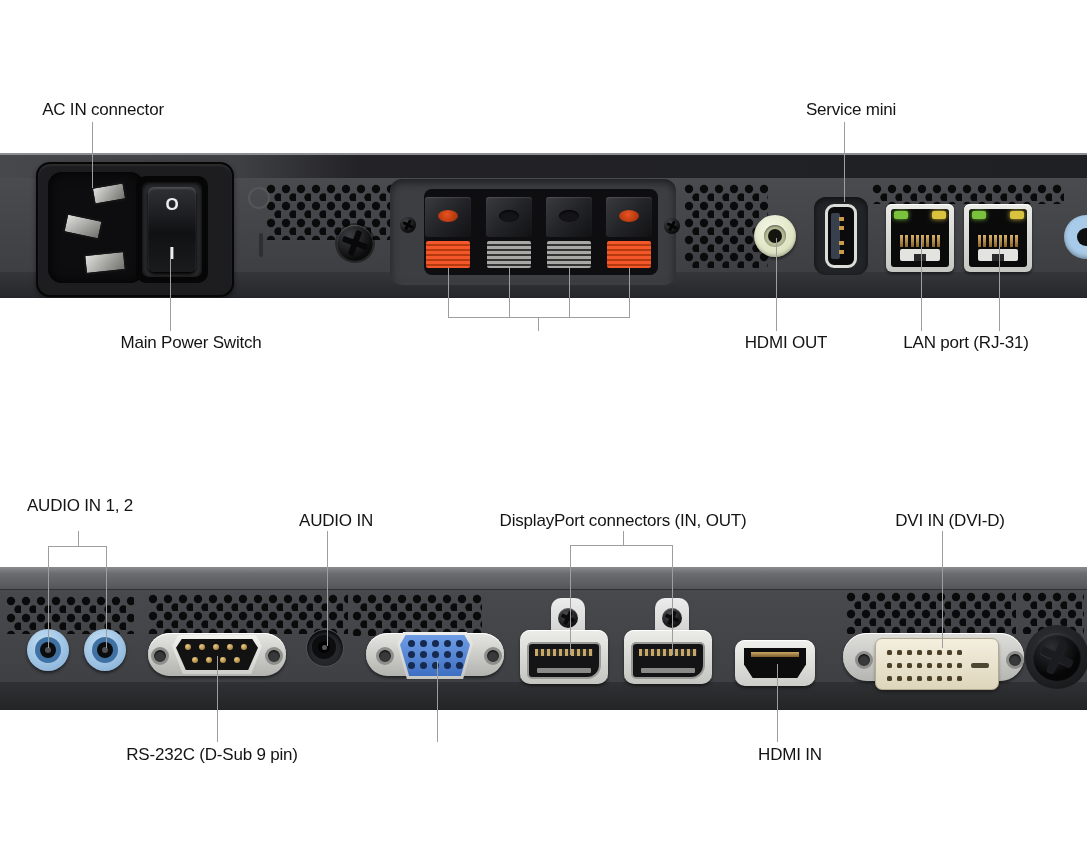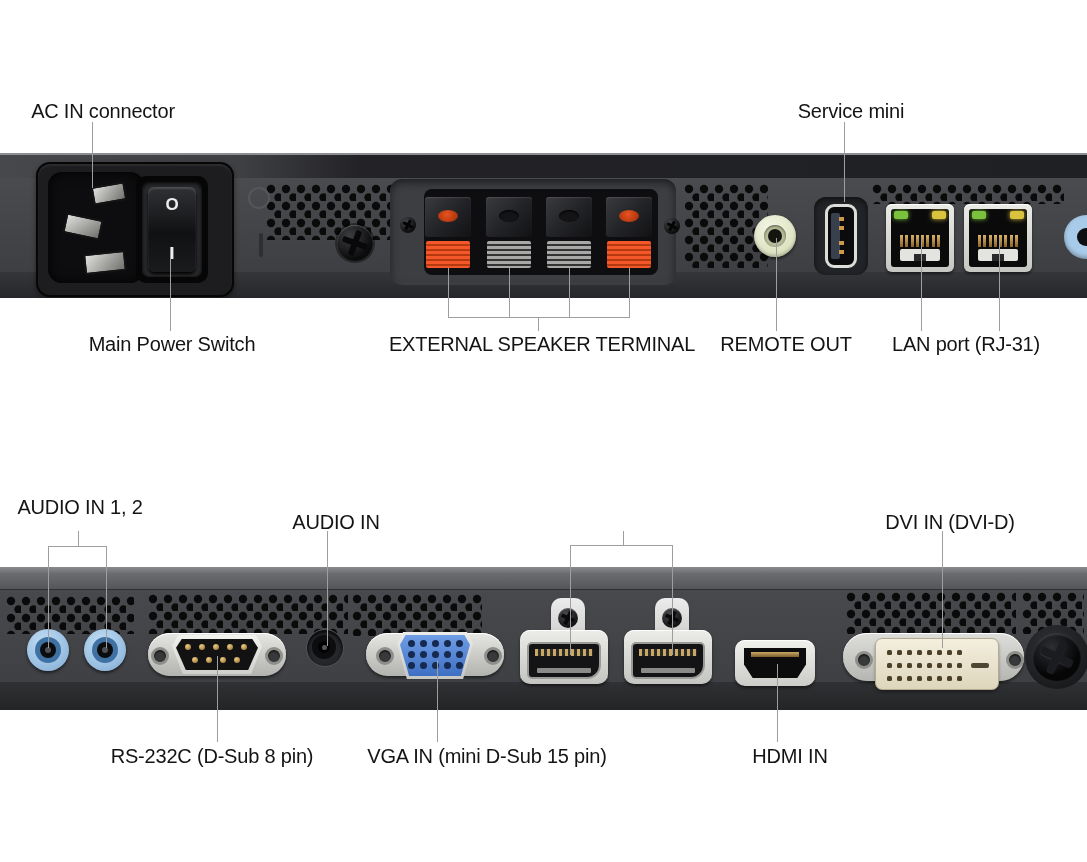--- a/index.html
+++ b/index.html
@@ -1,20 +1,20 @@
 <!DOCTYPE html>
 <html><head>
 <meta charset="utf-8">
 <style>
   html,body{margin:0;padding:0;background:#fff;}
   .page{position:relative;width:1087px;height:862px;background:#ffffff;overflow:hidden;
         font-family:"Liberation Sans", sans-serif;}
   .abs{position:absolute;}
   
-  .lbl{position:absolute;transform:translateX(-50%);white-space:nowrap;font-size:20px;
+  .lbl{position:absolute;transform:translateX(-50%);white-space:nowrap;font-size:17px;
        color:#141414;letter-spacing:-0.2px;z-index:30;}
   .vl{position:absolute;width:1px;background:#9e9e9e;z-index:25;}
   .hl{position:absolute;height:1px;background:#9e9e9e;z-index:25;}
   
   .panel{position:absolute;left:0;width:1087px;overflow:hidden;}
   .band{position:absolute;left:0;width:100%;}
   .cap-top{top:0;height:25px;border-top:2px solid #8d8e91;box-sizing:border-box;
            background:linear-gradient(90deg,#47484c 0%,#3f4044 22%,#232327 33%,#1f2024 100%);}
   .body-top{top:25px;height:94px;background:linear-gradient(180deg,#4a4b4f,#3e3f43);}
   .foot-top{bottom:0;height:26px;background:linear-gradient(180deg,#35363a,#26272a);}
@@ -426,29 +426,28 @@
       </div>
     </div>
 
     <div class="abs recess">
       <div class="screw-xl" style="left:8px;top:8px"></div>
     </div>
   </div>
 
   <div class="lbl" style="left:103px;top:100px">AC IN connector</div>
   <div class="lbl" style="left:851px;top:100px">Service mini</div>
-  <div class="lbl" style="left:172px;top:333px">Main Power Switch</div>
-  <div class="lbl" style="left:542px;top:333px">EXTERNAL SPEAKER TERMINAL</div>
-  <div class="lbl" style="left:786px;top:333px">REMOTE OUT</div>
+  <div class="lbl" style="left:191px;top:333px">Main Power Switch</div>
+  <div class="lbl" style="left:786px;top:333px">HDMI OUT</div>
   <div class="lbl" style="left:966px;top:333px">LAN port (RJ-31)</div>
   <div class="lbl" style="left:80px;top:496px">AUDIO IN 1, 2</div>
   <div class="lbl" style="left:336px;top:511px">AUDIO IN</div>
+  <div class="lbl" style="left:623px;top:511px">DisplayPort connectors (IN, OUT)</div>
   <div class="lbl" style="left:950px;top:511px">DVI IN (DVI-D)</div>
-  <div class="lbl" style="left:212px;top:745px">RS-232C (D-Sub 8 pin)</div>
-  <div class="lbl" style="left:487px;top:745px">VGA IN (mini D-Sub 15 pin)</div>
+  <div class="lbl" style="left:212px;top:745px">RS-232C (D-Sub 9 pin)</div>
   <div class="lbl" style="left:790px;top:745px">HDMI IN</div>
 
   <div class="vl" style="left:92px;top:122px;height:66px"></div>
   <div class="vl" style="left:844px;top:122px;height:80px"></div>
   <div class="vl" style="left:170px;top:247px;height:84px"></div>
   <div class="vl" style="left:448px;top:268px;height:50px"></div>
   <div class="vl" style="left:509px;top:268px;height:50px"></div>
   <div class="vl" style="left:569px;top:268px;height:50px"></div>
   <div class="vl" style="left:629px;top:268px;height:50px"></div>
   <div class="hl" style="left:448px;top:317px;width:182px"></div>

